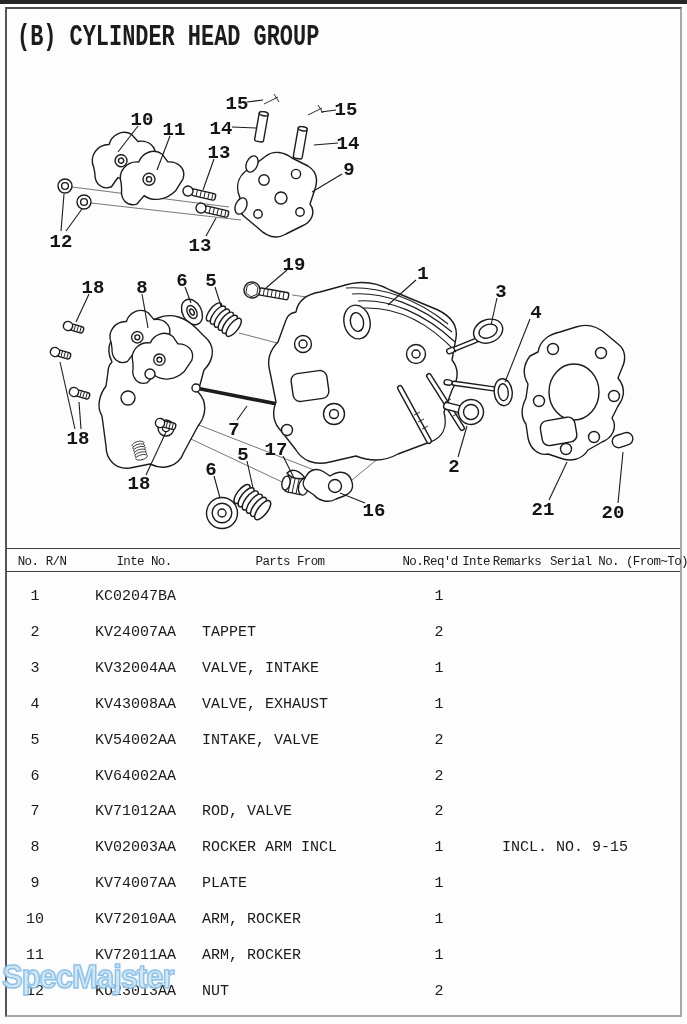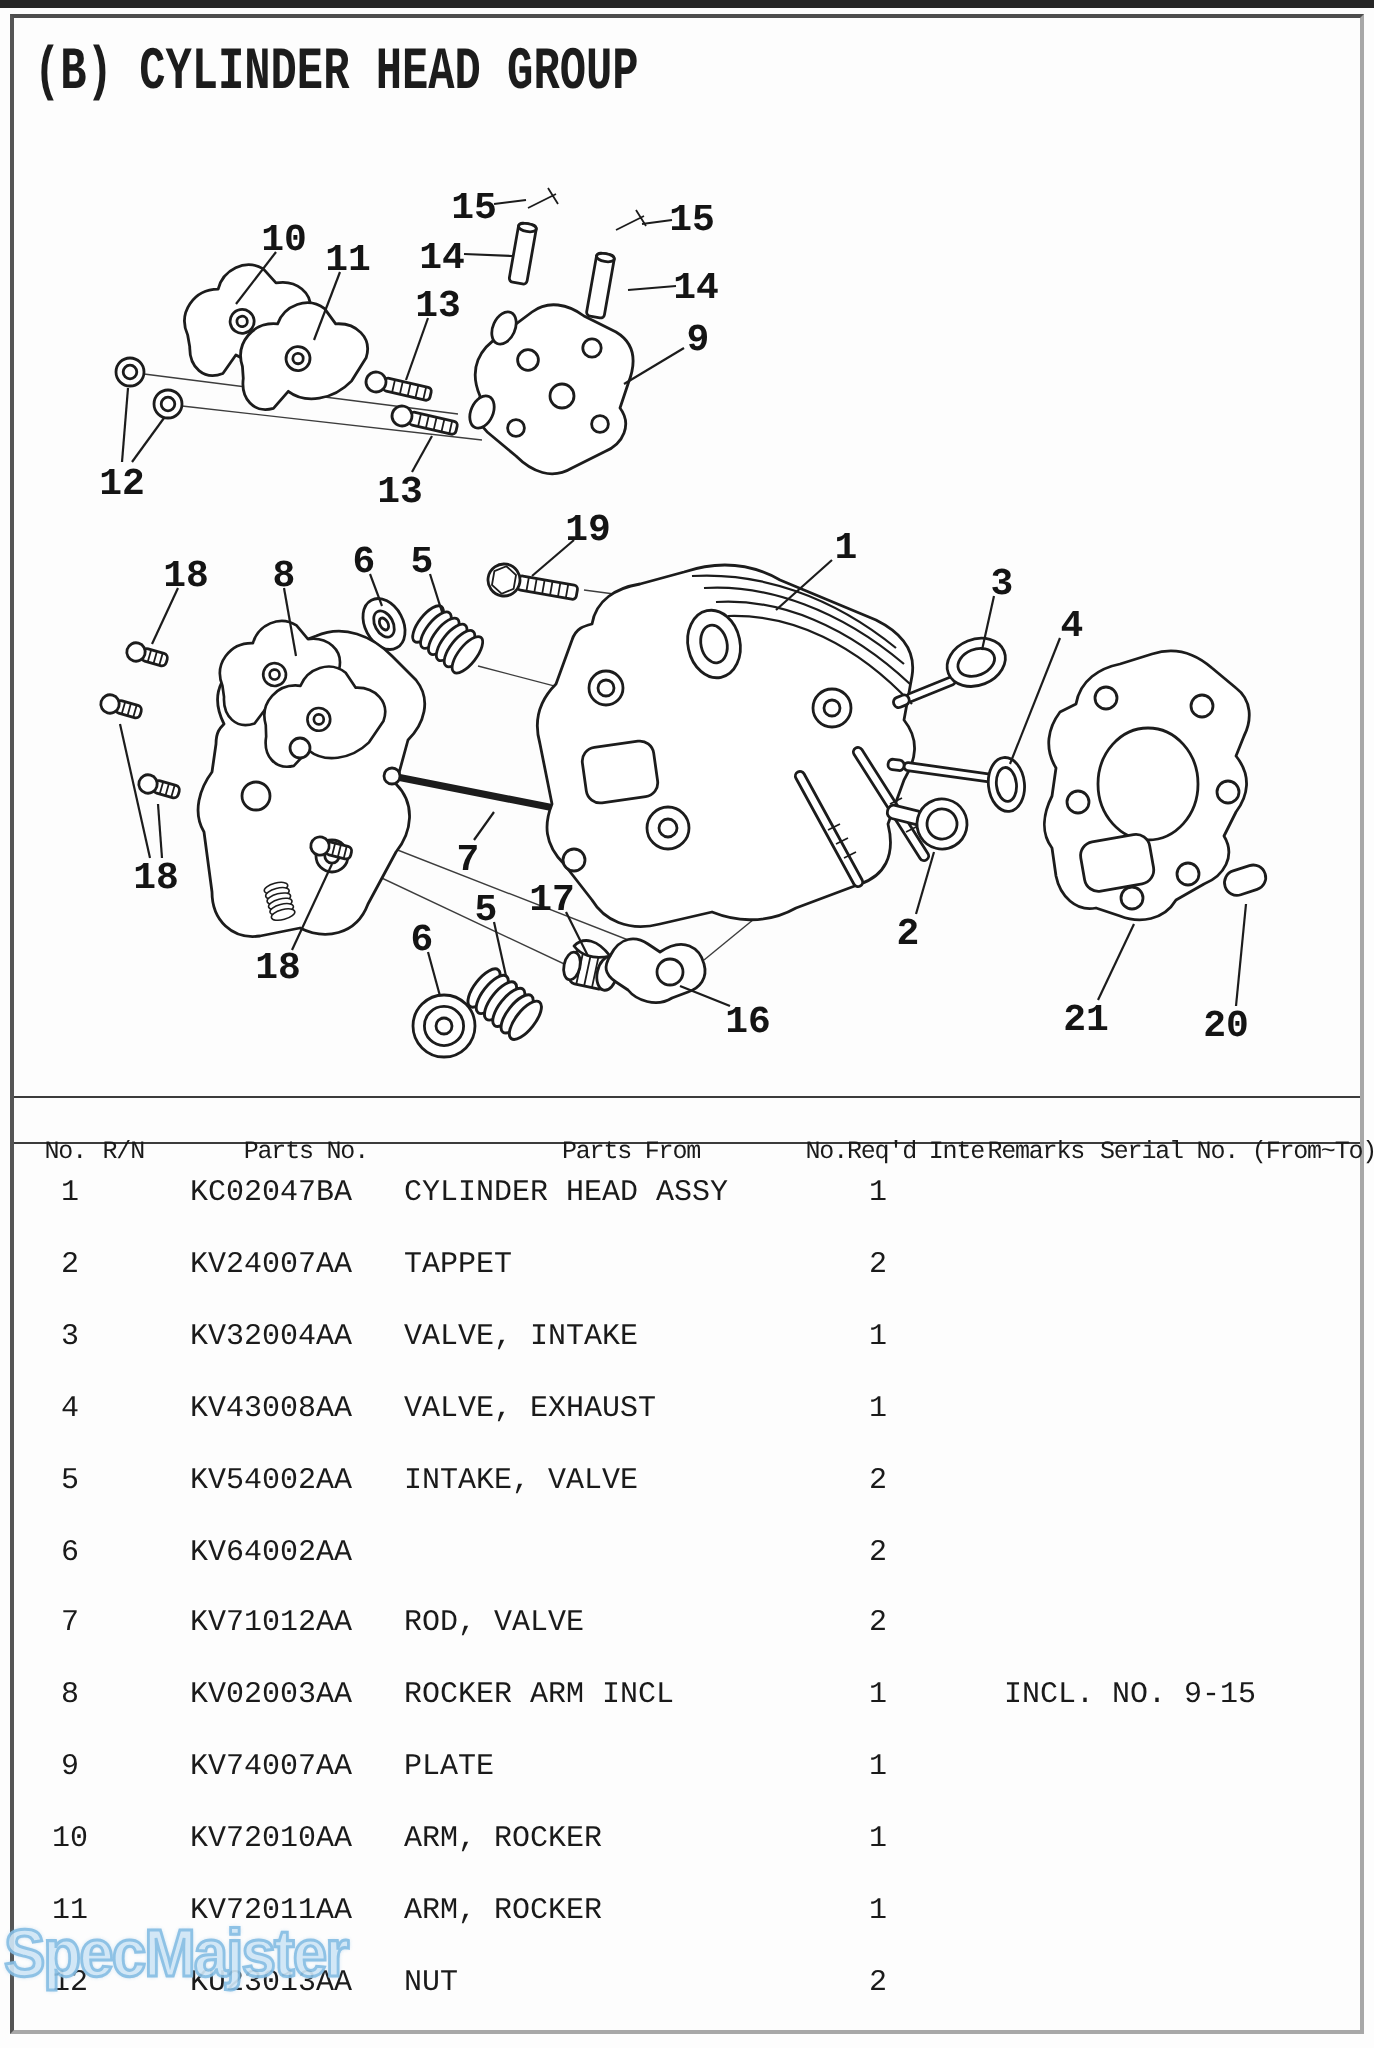--- a/index.html
+++ b/index.html
@@ -15,22 +15,22 @@
   .pt{stroke:#1c1c1c;stroke-width:1.4;fill:#fff;stroke-linejoin:round;stroke-linecap:round;}
   .fin{stroke:#1c1c1c;stroke-width:1.1;fill:none;}
   .tick{stroke:#1c1c1c;stroke-width:.9;fill:none;}
   .ln{stroke:#3d3d3d;stroke-width:.7;fill:none;}
   .leader{stroke:#1c1c1c;stroke-width:1.1;}
   .st-outer{stroke:#1c1c1c;stroke-width:6;stroke-linecap:round;}
   .st-inner{stroke:#fff;stroke-width:3.2;stroke-linecap:round;}
   .callout{font:600 19px "Liberation Mono","DejaVu Sans Mono",monospace;fill:#141414;}
   
   .hline{position:absolute;left:7px;width:673px;border-top:1.6px solid #3c3c3c;}
-  .thead-cell{position:absolute;top:567px;height:18px;line-height:18px;font-size:12.5px;
-              letter-spacing:-.6px;text-align:right;white-space:nowrap;}
+  .thead-cell{position:absolute;top:553px;height:18px;line-height:18px;font-size:12.5px;
+              letter-spacing:-.6px;text-align:center;white-space:nowrap;}
   .rows{position:absolute;left:0;top:587px;width:687px;height:420px;}
   .row{position:absolute;left:7px;width:673px;height:20px;}
   .cell{position:absolute;top:0;height:20px;line-height:20px;font-size:15px;white-space:nowrap;}
   .c-no{left:13px;width:30px;text-align:center;}
   .c-rn{left:40px;width:32px;text-align:center;}
   .c-pn{left:88px;}
   .c-nm{left:195px;}
   .c-qty{left:408px;width:48px;text-align:center;}
   .c-inte{left:462px;width:28px;}
   .c-rem{left:495px;}
@@ -322,32 +322,31 @@
         <line x1="618" y1="503" x2="623" y2="452" class="leader"></line>
         <text x="613" y="518" text-anchor="middle" class="callout">20</text>
       </g>
   </svg>
 
   <div>
     <div class="hline" style="top:548px"></div>
     <div class="hline" style="top:571px"></div>
     <div class="thead-cell" style="left:13px;width:30px">No.</div>
     <div class="thead-cell" style="left:40px;width:32px">R/N</div>
-    <div class="thead-cell" style="left:104px;width:80px">Parts No.</div>
+    <div class="thead-cell" style="left:104px;width:80px">Inte No.</div>
     <div class="thead-cell" style="left:230px;width:120px">Parts From</div>
     <div class="thead-cell" style="left:402px;width:56px">No.Req'd</div>
     <div class="thead-cell" style="left:460px;width:32px">Inte</div>
     <div class="thead-cell" style="left:492px;width:50px">Remarks</div>
     <div class="thead-cell" style="left:550px;width:132px">Serial No. (From~To)</div>
     <div class="rows">
         <div class="row" style="top: 0px;">
           <span class="cell c-no">1</span>
           <span class="cell c-rn"></span>
           <span class="cell c-pn">KC02047BA</span>
-          <span class="cell c-nm">CYLINDER HEAD ASSY</span>
           <span class="cell c-qty">1</span>
           <span class="cell c-inte"></span>
           <span class="cell c-ser"></span>
         </div>
         <div class="row" style="top: 35.9px;">
           <span class="cell c-no">2</span>
           <span class="cell c-rn"></span>
           <span class="cell c-pn">KV24007AA</span>
           <span class="cell c-nm">TAPPET</span>
           <span class="cell c-qty">2</span>

